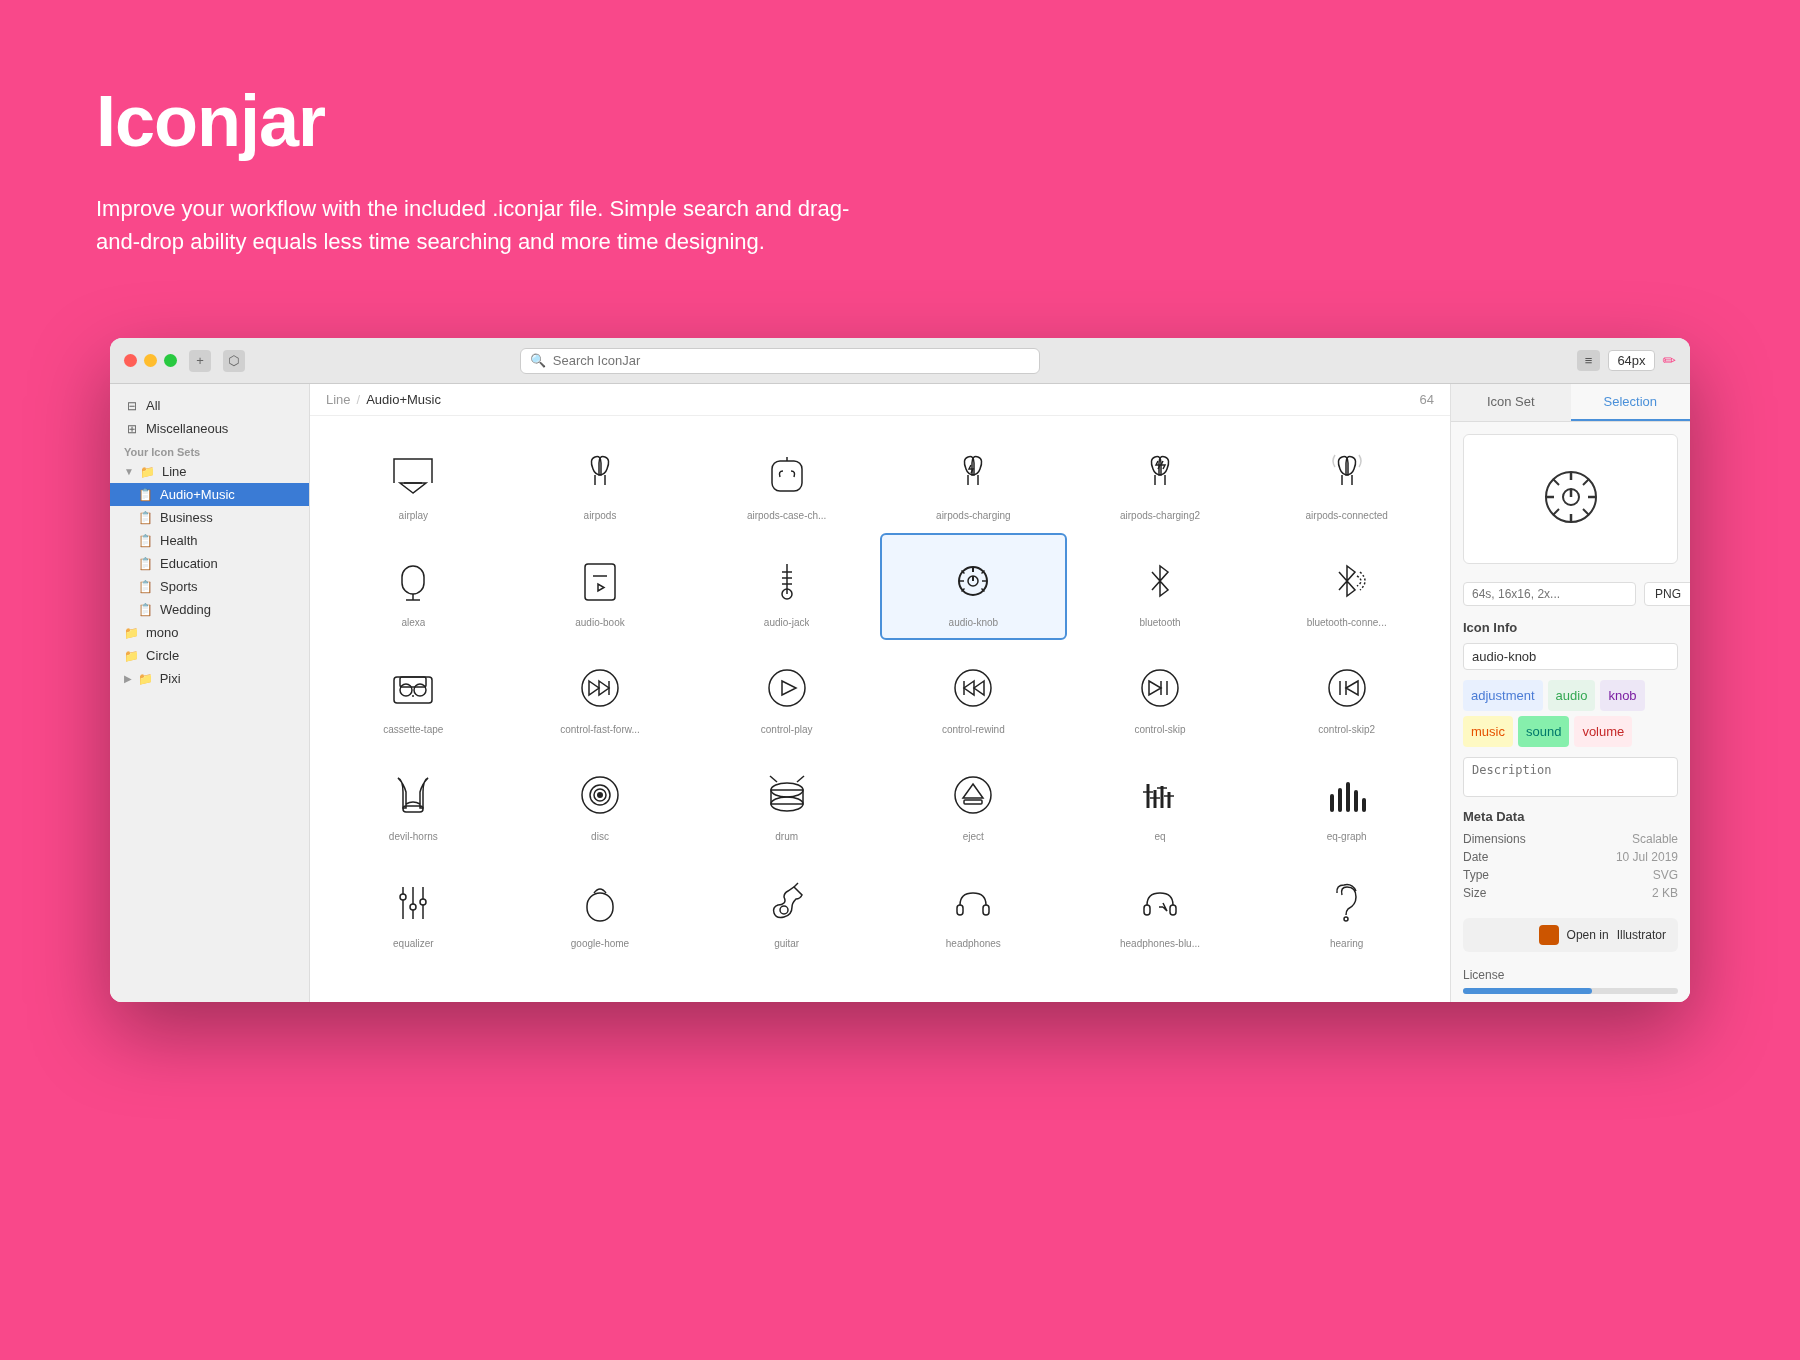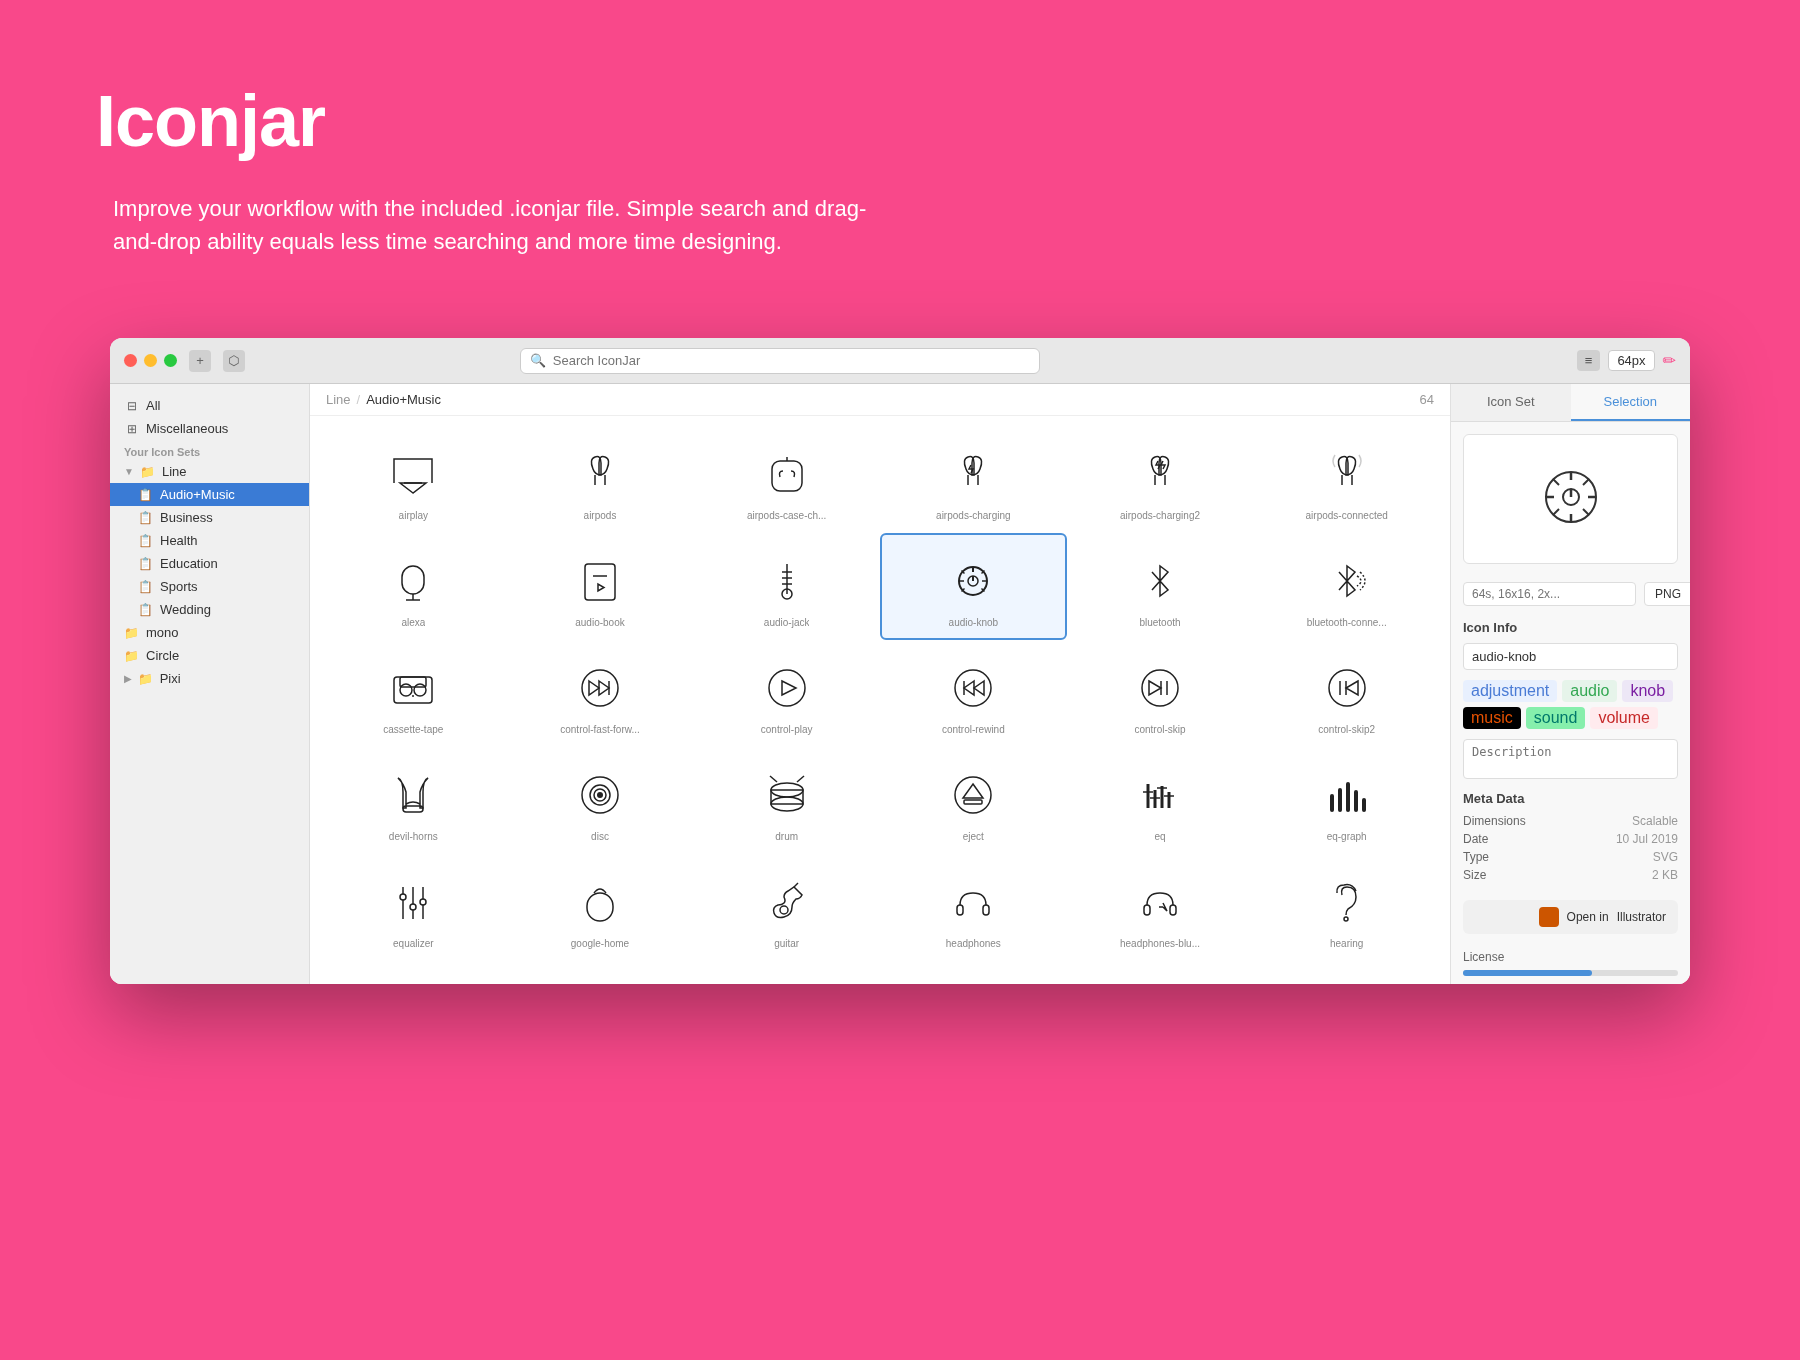--- a/index.html
+++ b/index.html
@@ -21,21 +21,20 @@
       margin-bottom: 30px;
       letter-spacing: -1px;
     }
 
     .hero-subtitle {
       font-size: 22px;
       color: #fff;
       max-width: 780px;
       line-height: 1.5;
       font-weight: 400;
-      margin-left: 17px;
     }
 
     .app-window {
       background: #f0f0f0;
       border-radius: 12px;
       overflow: hidden;
       box-shadow: 0 30px 80px rgba(0,0,0,0.35);
       margin: 20px 110px 60px 110px;
       display: flex;
       flex-direction: column;
@@ -359,28 +358,28 @@
       display: flex;
       flex-wrap: wrap;
       gap: 5px;
       padding: 6px 12px;
     }
 
     .tag {
       background: #E8F0FE;
       color: #4A7BD5;
       border-radius: 4px;
-      padding: 2px 8px;
-      font-size: 16px;
+      padding: 8px 8px;
+      font-size: 13px;
       cursor: pointer;
     }
 
     .tag.green { background: #E6F4EA; color: #34A853; }
     .tag.purple { background: #EDE7F6; color: #7B1FA2; }
-    .tag.orange { background: #000000; color: #E65100; }
+    .tag.orange { background: #fef9c3; color: #E65100; }
     .tag.teal { background: #86efac; color: #00796B; }
     .tag.red { background: #FFEBEE; color: #C62828; }
 
     .description-input {
       margin: 4px 12px;
       border: 1px solid #ddd;
       border-radius: 4px;
       padding: 5px 8px;
       font-size: 12px;
       background: #fff;

